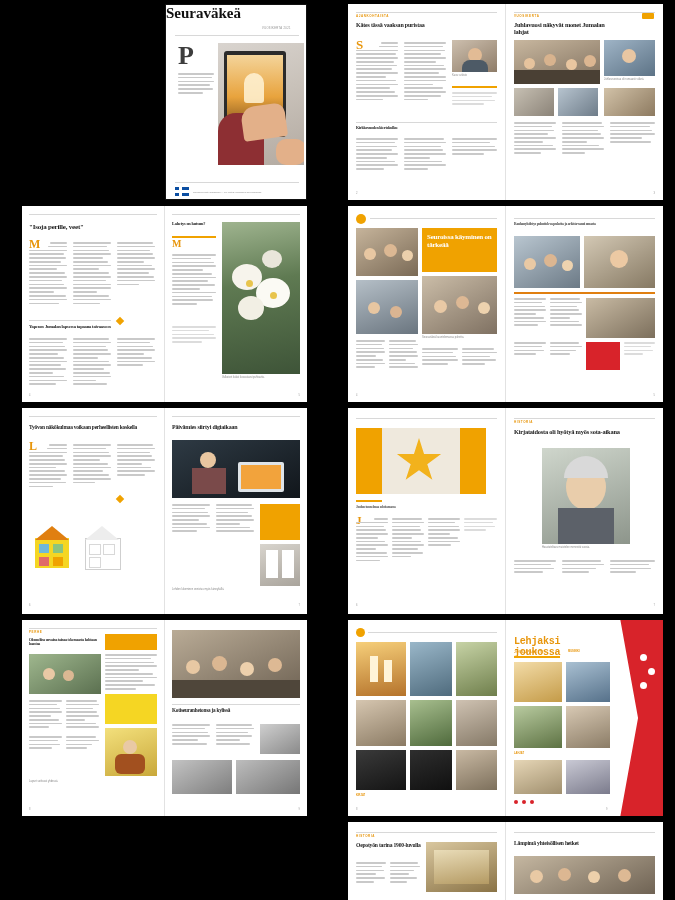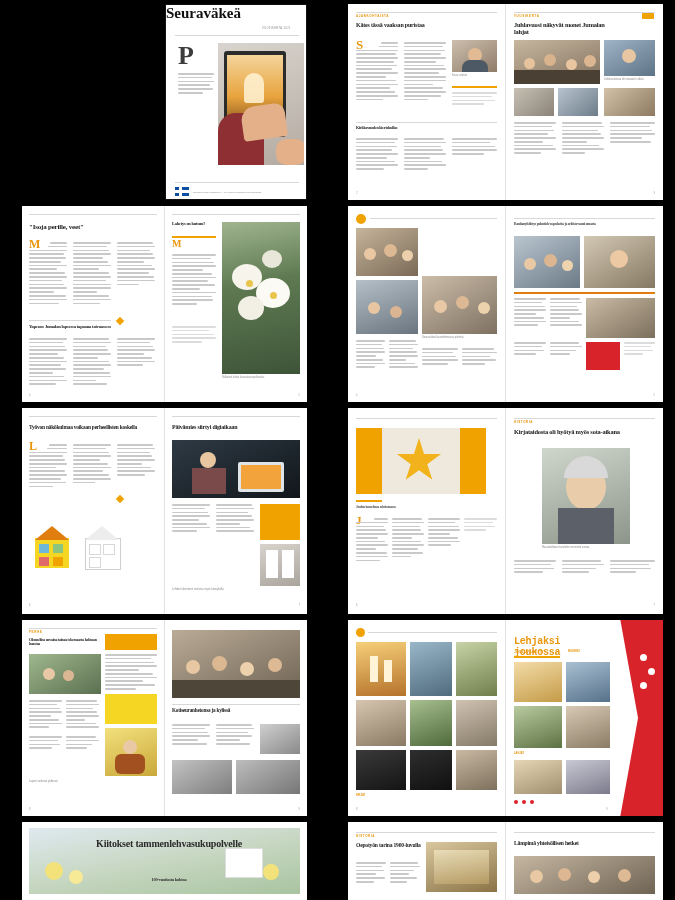--- a/index.html
+++ b/index.html
@@ -396,20 +396,23 @@
         <div class="ln" style="width:94%"></div>
           <div class="ln" style="width:100%"></div>
         <div class="ln" style="width:82%"></div>
           <div class="ln" style="width:97%"></div>
         <div class="ln" style="width:100%"></div>
           <div class="ln" style="width:60%"></div>
         <div class="ln" style="width:90%"></div>
           <div class="ln" style="width:100%"></div>
       </div>
 
+      <div class="blk orange" style="left:74px;top:22px;width:75px;height:44px;">
+        <div class="hd serif" style="position:absolute;left:5px;top:6px;width:66px;font-size:7px;color:#fff;">Seuroissa käyminen on tärkeää</div>
+      </div>
       <div class="ph" style="left:74px;top:70px;width:75px;height:58px;background:linear-gradient(150deg,#cbbda8,#7f7162);">
         <div class="dot" style="left:12px;top:24px;width:13px;height:13px;background:#e9c9a5;"></div>
         <div class="dot" style="left:34px;top:20px;width:13px;height:13px;background:#ddb894;"></div>
         <div class="dot" style="left:56px;top:26px;width:12px;height:12px;background:#edd2ae;"></div>
       </div>
       <div class="cap" style="position:absolute;left:74px;top:130px;width:75px;">Seuraväkeä kuuntelemassa puhetta.</div>
       <div class="tx" style="left:74px;top:142px;width:36px;">
         <div class="ln" style="width:100%"></div>
           <div class="ln" style="width:86%"></div>
         <div class="ln" style="width:95%"></div>
@@ -806,32 +809,20 @@
       <div class="cap" style="position:absolute;left:8px;top:132px;color:#e8960c;font-weight:bold;">LAHJAT</div>
       <div class="ph" style="left:8px;top:140px;width:48px;height:34px;background:linear-gradient(160deg,#e6d6b6,#a08f6e);"></div>
       <div class="ph" style="left:60px;top:140px;width:44px;height:34px;background:linear-gradient(160deg,#c9c9d4,#7b7b8c);"></div>
       <div class="blk red" style="position:absolute;left:8px;top:180px;width:4px;height:4px;border-radius:50%;"></div>
       <div class="blk red" style="position:absolute;left:16px;top:180px;width:4px;height:4px;border-radius:50%;"></div>
       <div class="blk red" style="position:absolute;left:24px;top:180px;width:4px;height:4px;border-radius:50%;"></div>
       <div class="folio" style="left:100px;top:188px;">9</div>
     </div>
   </div>
 
-  <div class="spread" style="left:22px;top:822px;width:285px;height:78px;">
-    <div class="page pgL" style="left:0;width:285px;">
-      <div class="blk" style="position:absolute;left:7px;top:6px;width:271px;height:66px;background:linear-gradient(170deg,#dfe9ef 0%,#c7d7c2 50%,#a9c4a0 100%);">
-        <div class="dot" style="left:16px;top:34px;width:18px;height:18px;background:#f3e27a;"></div>
-        <div class="dot" style="left:40px;top:42px;width:14px;height:14px;background:#f6ea96;"></div>
-        <div class="dot" style="left:234px;top:36px;width:16px;height:16px;background:#f3e27a;"></div>
-        <div style="position:absolute;left:196px;top:20px;width:36px;height:28px;background:#fff;border:1px solid #ddd;"></div>
-      </div>
-      <div class="hd serif" style="position:absolute;left:62px;top:16px;width:170px;font-size:10px;color:#2b2b2b;text-align:center;">Kiitokset tammenlehvasukupolvelle</div>
-      <div class="hd serif" style="position:absolute;left:62px;top:56px;width:170px;font-size:4.4px;color:#333;text-align:center;">100-vuotiasta kohtaa</div>
-    </div>
-  </div>
 
   <div class="spread" style="left:348px;top:822px;width:315px;height:78px;">
     <div class="gutter" style="left:157px;"></div>
     <div class="page pgL" style="left:0;width:157px;">
       <div class="rule" style="left:8px;top:10px;width:141px;"></div>
       <div class="kicker" style="position:absolute;left:8px;top:12px;">HISTORIA</div>
       <div class="hd serif" style="position:absolute;left:8px;top:20px;width:66px;font-size:5.6px;">Oepotyön tarina 1900-luvulla</div>
       <div class="ph" style="left:78px;top:20px;width:71px;height:50px;background:linear-gradient(160deg,#d9c79f,#8a7346);">
         <div style="position:absolute;left:8px;top:8px;right:8px;bottom:8px;background:linear-gradient(170deg,#e9dcb8,#b49a63);"></div>
       </div>

